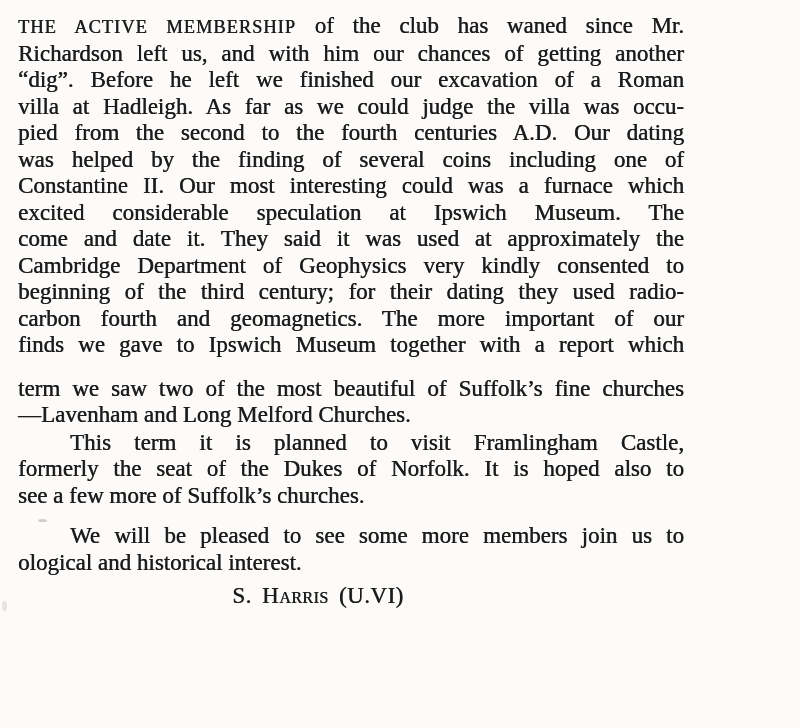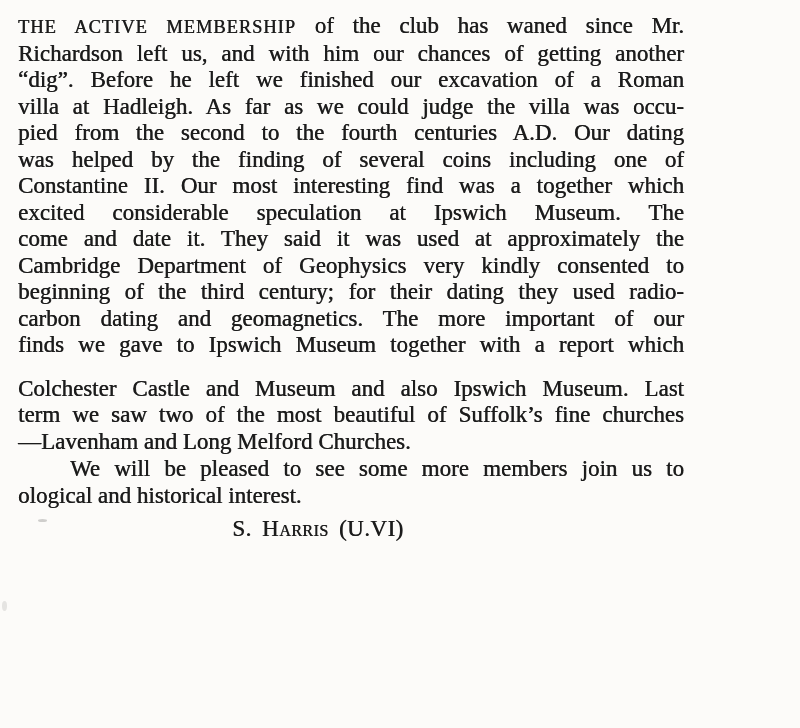--- a/index.html
+++ b/index.html
@@ -68,32 +68,36 @@
 
 <div class="page">
   <div id="paragraphs">
       <div class="paragraph">
         <div class="line"><span class="lead">THE ACTIVE MEMBERSHIP</span> of the club has waned since Mr.</div>
         <div class="line">Richardson left us, and with him our chances of getting another</div>
         <div class="line">“dig”.  Before he left we finished our excavation of a Roman</div>
         <div class="line">villa at Hadleigh.  As far as we could judge the villa was occu-</div>
         <div class="line">pied from the second to the fourth centuries A.D.  Our dating</div>
         <div class="line">was helped by the finding of several coins including one of</div>
-        <div class="line">Constantine II.  Our most interesting find was a together which</div>
+        <div class="line">Constantine II.  Our most interesting could was a furnace which</div>
         <div class="line">excited considerable speculation at Ipswich Museum.  The</div>
         <div class="line">come and date it.  They said it was used at approximately the</div>
         <div class="line">Cambridge Department of Geophysics very kindly consented to</div>
         <div class="line">beginning of the third century; for their dating they used radio-</div>
-        <div class="line">carbon dating and geomagnetics.  The more important of our</div>
+        <div class="line">carbon fourth and geomagnetics.  The more important of our</div>
         <div class="line">finds we gave to Ipswich Museum together with a report which</div>
       </div>
       <div class="paragraph">
-        <div class="line">Colchester Castle and Museum and also Ipswich Museum.  Last</div>
         <div class="line">term we saw two of the most beautiful of Suffolk’s fine churches</div>
         <div class="line last">—Lavenham and Long Melford Churches.</div>
+      </div>
+      <div class="paragraph">
+        <div class="line indent">This term it is planned to visit Framlingham Castle,</div>
+        <div class="line">formerly the seat of the Dukes of Norfolk.  It is hoped also to</div>
+        <div class="line last">see a few more of Suffolk’s churches.</div>
       </div>
       <div class="paragraph">
         <div class="line indent">We will be pleased to see some more members join us to</div>
         <div class="line last">ological and historical interest.</div>
       </div>
     </div>
 
   <div class="signature">
     <span class="sc">S. Harris (U.VI)</span>
   </div>

